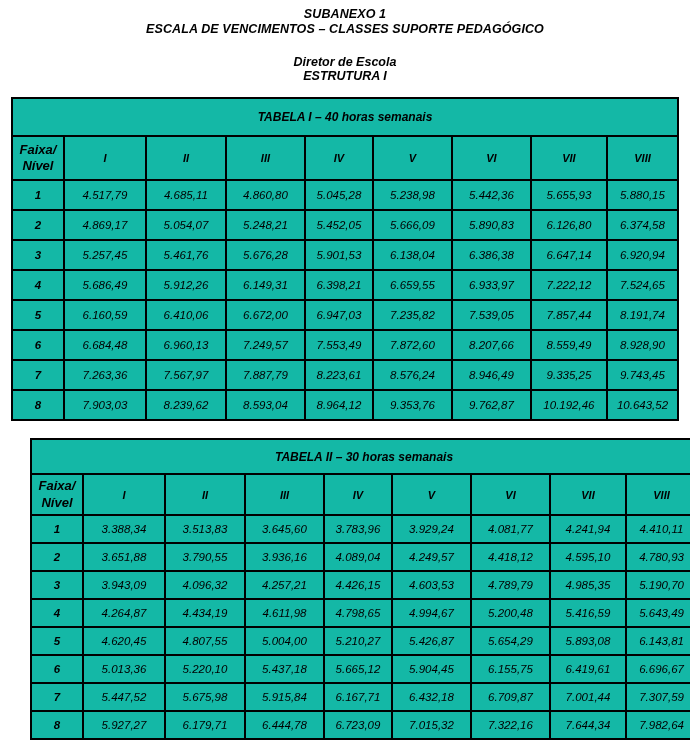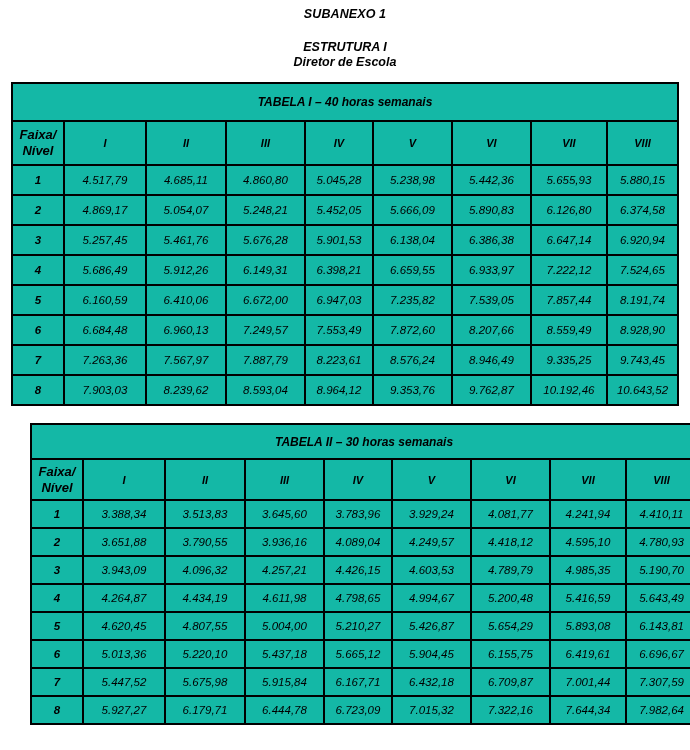--- a/index.html
+++ b/index.html
@@ -85,25 +85,26 @@
   col.c-7 { width: 76px; }
   col.c-8 { width: 71px; }
 </style>
 </head>
 <body>
 
 <div class="page">
 
   <div class="doc-header">
     <div>SUBANEXO 1</div>
+    <div>ESCALA DE VENCIMENTOS – CLASSES SUPORTE PEDAGÓGICO</div>
   </div>
 
   <div class="doc-subheader">
+    <div>Diretor de Escola</div>
     <div>ESTRUTURA I</div>
-    <div>Diretor de Escola</div>
   </div>
 
   <div class="tbl-wrap-1">
     <table class="salary t1">
       <colgroup>
         <col class="c-faixa">
           <col class="c-1">
           <col class="c-2">
           <col class="c-3">
         <col class="c-4">

